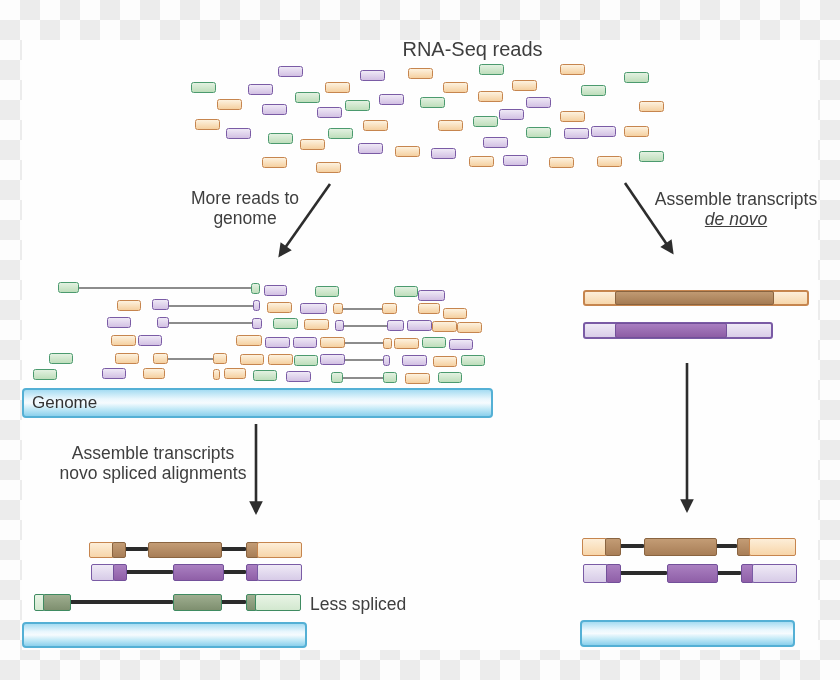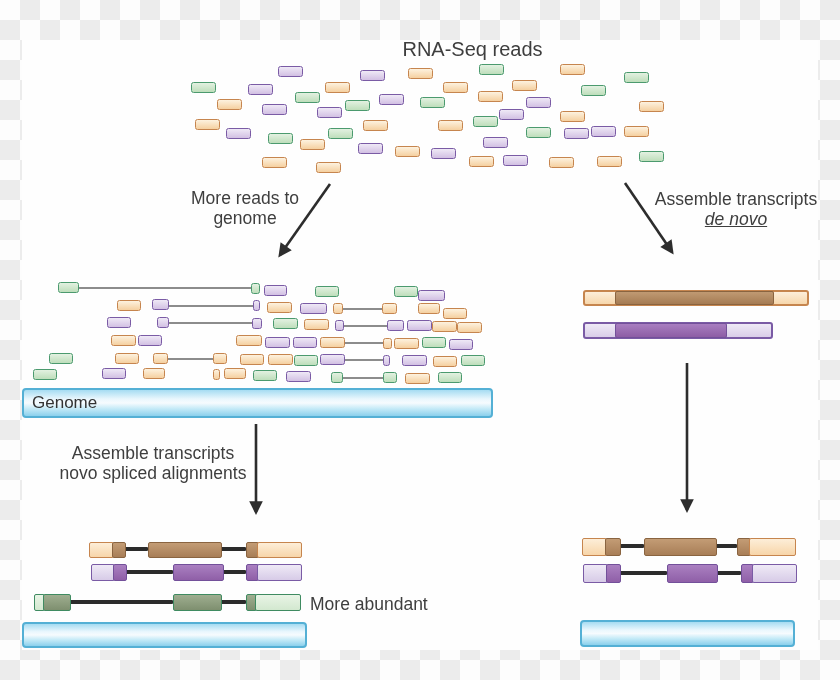--- a/index.html
+++ b/index.html
@@ -72,21 +72,21 @@
   </div>
 
   <div class="lbl center" style="left:52px;top:444px;width:202px;">
     <span>Assemble transcripts</span>
     <span>novo spliced alignments</span>
   </div>
 
   <div class="lbl" style="left:697px;top:444px;width:130px;font-size:17px;">
   </div>
 
-  <div class="lbl" style="left:310px;top:595px;font-size:17.5px;">More abundant</div>
+  <div class="lbl" style="left:310px;top:595px;font-size:17.5px;">Less spliced</div>
 
   <div id="content-layer">
       <div class="read c-p" style="left: 278px; top: 66px; width: 23px;"></div>
       <div class="read c-p" style="left: 360px; top: 70px; width: 23px;"></div>
       <div class="read c-o" style="left: 408px; top: 68px; width: 23px;"></div>
       <div class="read c-g" style="left: 479px; top: 64px; width: 23px;"></div>
       <div class="read c-o" style="left: 560px; top: 64px; width: 23px;"></div>
       <div class="read c-g" style="left: 624px; top: 72px; width: 23px;"></div>
       <div class="read c-g" style="left: 191px; top: 82px; width: 23px;"></div>
       <div class="read c-p" style="left: 248px; top: 84px; width: 23px;"></div>

